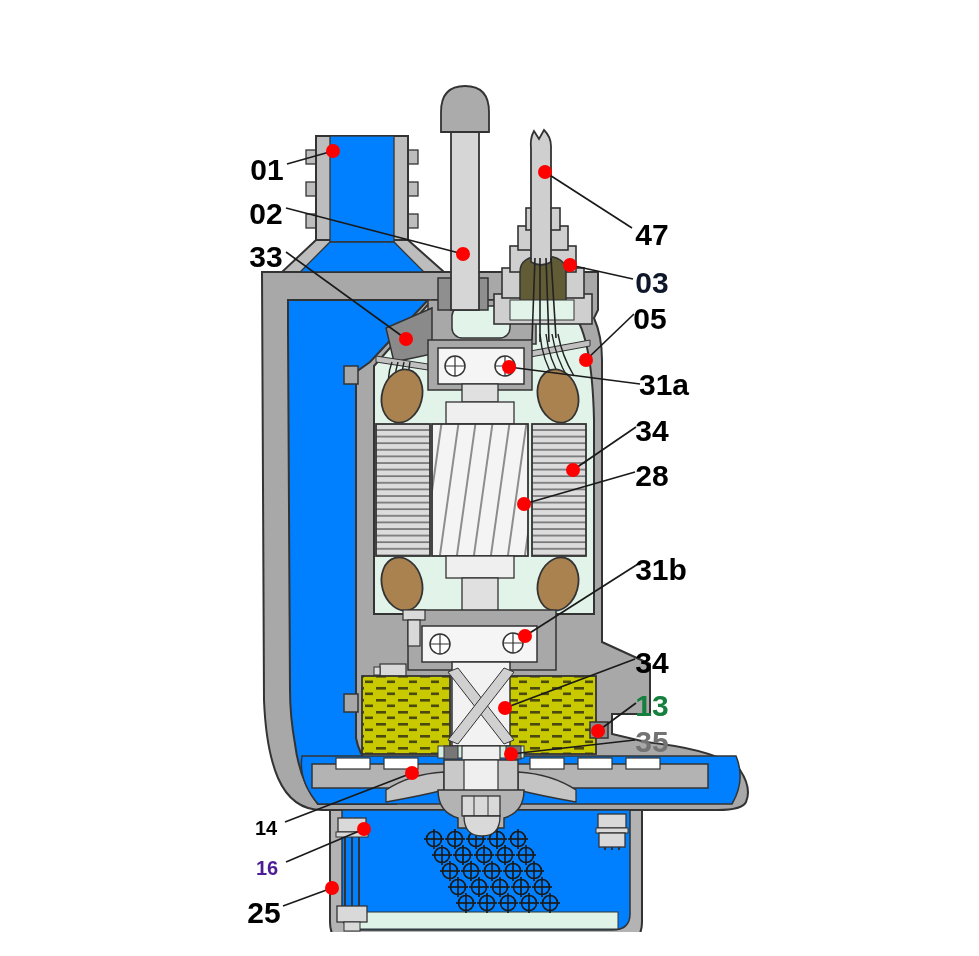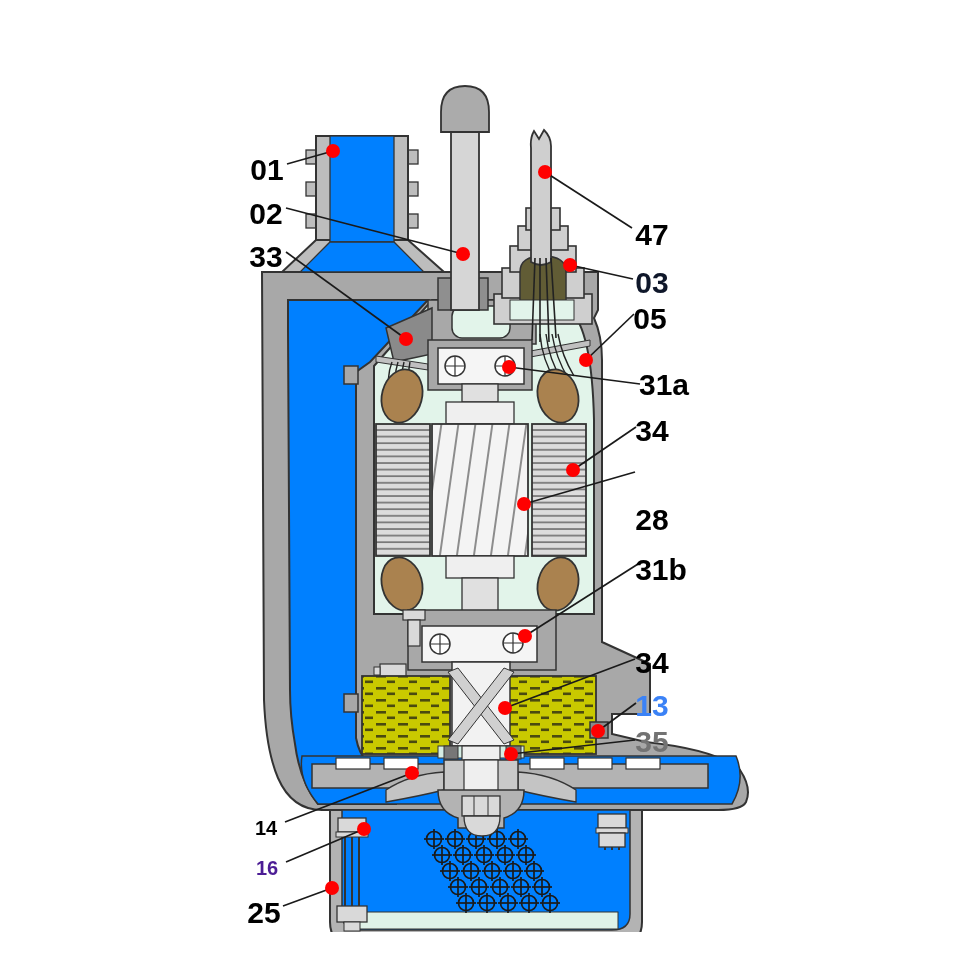--- a/index.html
+++ b/index.html
@@ -266,22 +266,22 @@
 
 <div id="label-layer">
       <div class="callout-label" style="left: 267px; top: 170px; font-size: 30px; color: rgb(0, 0, 0);">01</div>
       <div class="callout-label" style="left: 266px; top: 214px; font-size: 30px; color: rgb(0, 0, 0);">02</div>
       <div class="callout-label" style="left: 266px; top: 257px; font-size: 30px; color: rgb(0, 0, 0);">33</div>
       <div class="callout-label" style="left: 652px; top: 235px; font-size: 30px; color: rgb(0, 0, 0);">47</div>
       <div class="callout-label" style="left: 652px; top: 283px; font-size: 30px; color: #0f172a;">03</div>
       <div class="callout-label" style="left: 650px; top: 319px; font-size: 30px; color: rgb(0, 0, 0); text-align: center;">05</div>
       <div class="callout-label" style="left: 664px; top: 385px; font-size: 30px; color: rgb(0, 0, 0);">31a</div>
       <div class="callout-label" style="left: 652px; top: 431px; font-size: 30px; color: rgb(0, 0, 0);">34</div>
-      <div class="callout-label" style="left: 652px; top: 476px; font-size: 30px; color: rgb(0, 0, 0); margin-top: 44px;">28</div>
+      <div class="callout-label" style="left: 652px; top: 476px; font-size: 30px; color: rgb(0, 0, 0);">28</div>
       <div class="callout-label" style="left: 661px; top: 570px; font-size: 30px; color: rgb(0, 0, 0);">31b</div>
       <div class="callout-label" style="left: 652px; top: 663px; font-size: 30px; color: rgb(0, 0, 0);">34</div>
-      <div class="callout-label" style="left: 652px; top: 706px; font-size: 30px; color: #3b82f6;">13</div>
+      <div class="callout-label" style="left: 652px; top: 706px; font-size: 30px; color: #15803d;">13</div>
       <div class="callout-label" style="left: 652px; top: 742px; font-size: 30px; color: #737373;">35</div>
       <div class="callout-label" style="left: 266px; top: 828px; font-size: 20px; color: rgb(0, 0, 0);">14</div>
       <div class="callout-label" style="left: 267px; top: 868px; font-size: 20px; color: #4c1d95;">16</div>
       <div class="callout-label" style="left: 264px; top: 913px; font-size: 30px; color: rgb(0, 0, 0);">25</div>
     </div>
 </div>
 
 </body></html>

